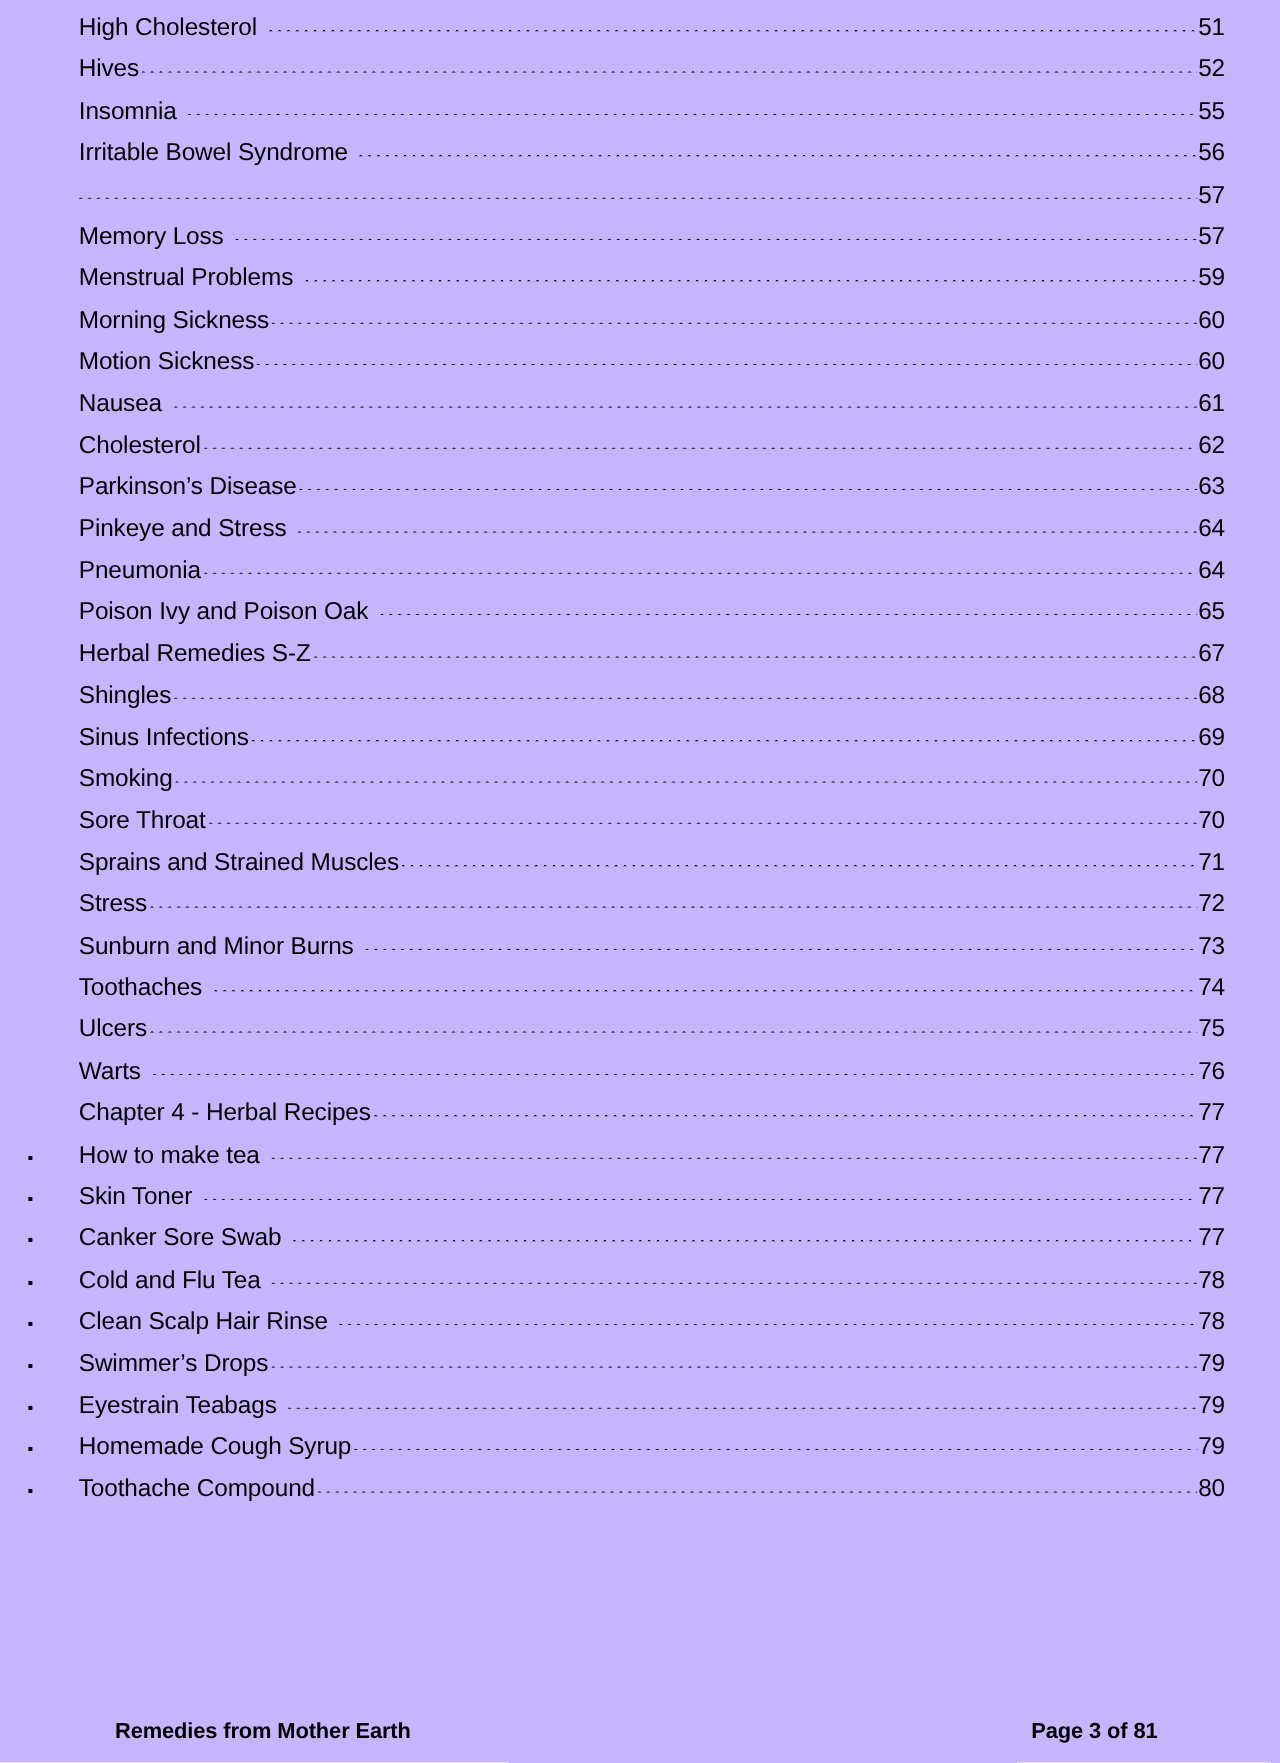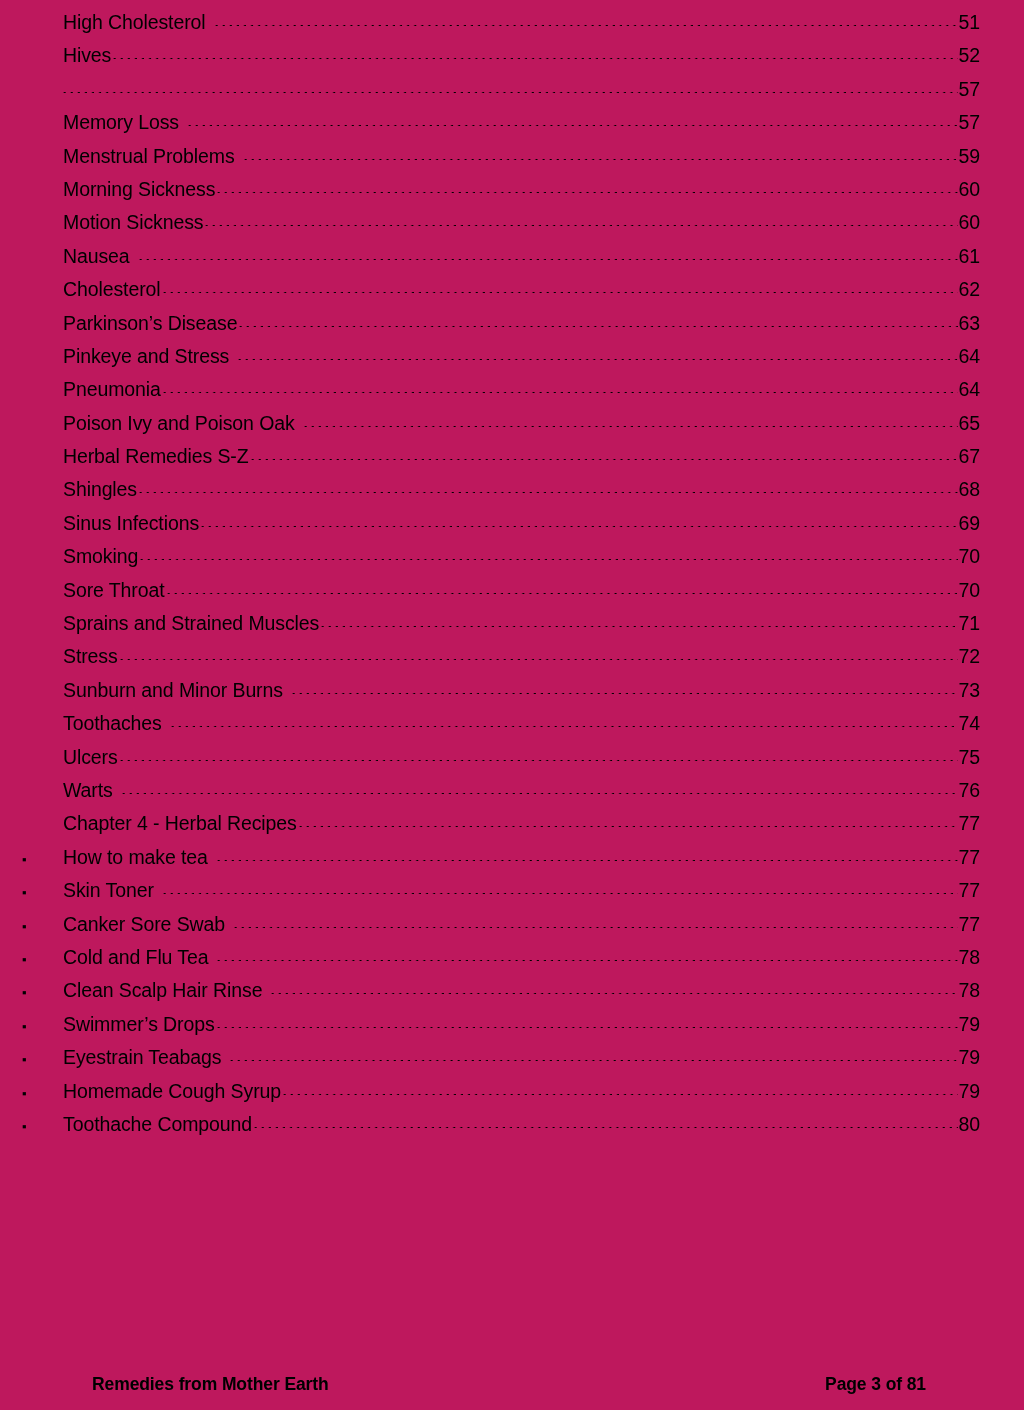--- a/index.html
+++ b/index.html
@@ -6,21 +6,21 @@
   html, body {
     margin: 0;
     padding: 0;
     background: #ffffff;
   }
 
   .page {
     position: relative;
     width: 1024px;
     height: 1410px;
-    background: #be185d;
+    background: #c4b5fd;
     overflow: hidden;
     font-family: "Liberation Sans", sans-serif;
     color: #000000;
     -webkit-font-smoothing: none;
   }
 
   
   .toc {
     position: absolute;
     left: 22px;
@@ -111,20 +111,32 @@
         <span class="toc-title">High Cholesterol</span>
         <span class="leader"></span>
         <span class="toc-page">51</span>
       </div>
       <div class="toc-row">
         <span class="bullet spacer"></span>
         <span class="toc-title">Hives</span>
         <span class="leader"></span>
         <span class="toc-page">52</span>
       </div>
+      <div class="toc-row gap">
+        <span class="bullet spacer"></span>
+        <span class="toc-title">Insomnia</span>
+        <span class="leader"></span>
+        <span class="toc-page">55</span>
+      </div>
+      <div class="toc-row gap">
+        <span class="bullet spacer"></span>
+        <span class="toc-title">Irritable Bowel Syndrome</span>
+        <span class="leader"></span>
+        <span class="toc-page">56</span>
+      </div>
       <div class="toc-row">
         <span class="bullet spacer"></span>
         <span class="leader"></span>
         <span class="toc-page">57</span>
       </div>
       <div class="toc-row gap">
         <span class="bullet spacer"></span>
         <span class="toc-title">Memory Loss</span>
         <span class="leader"></span>
         <span class="toc-page">57</span>

